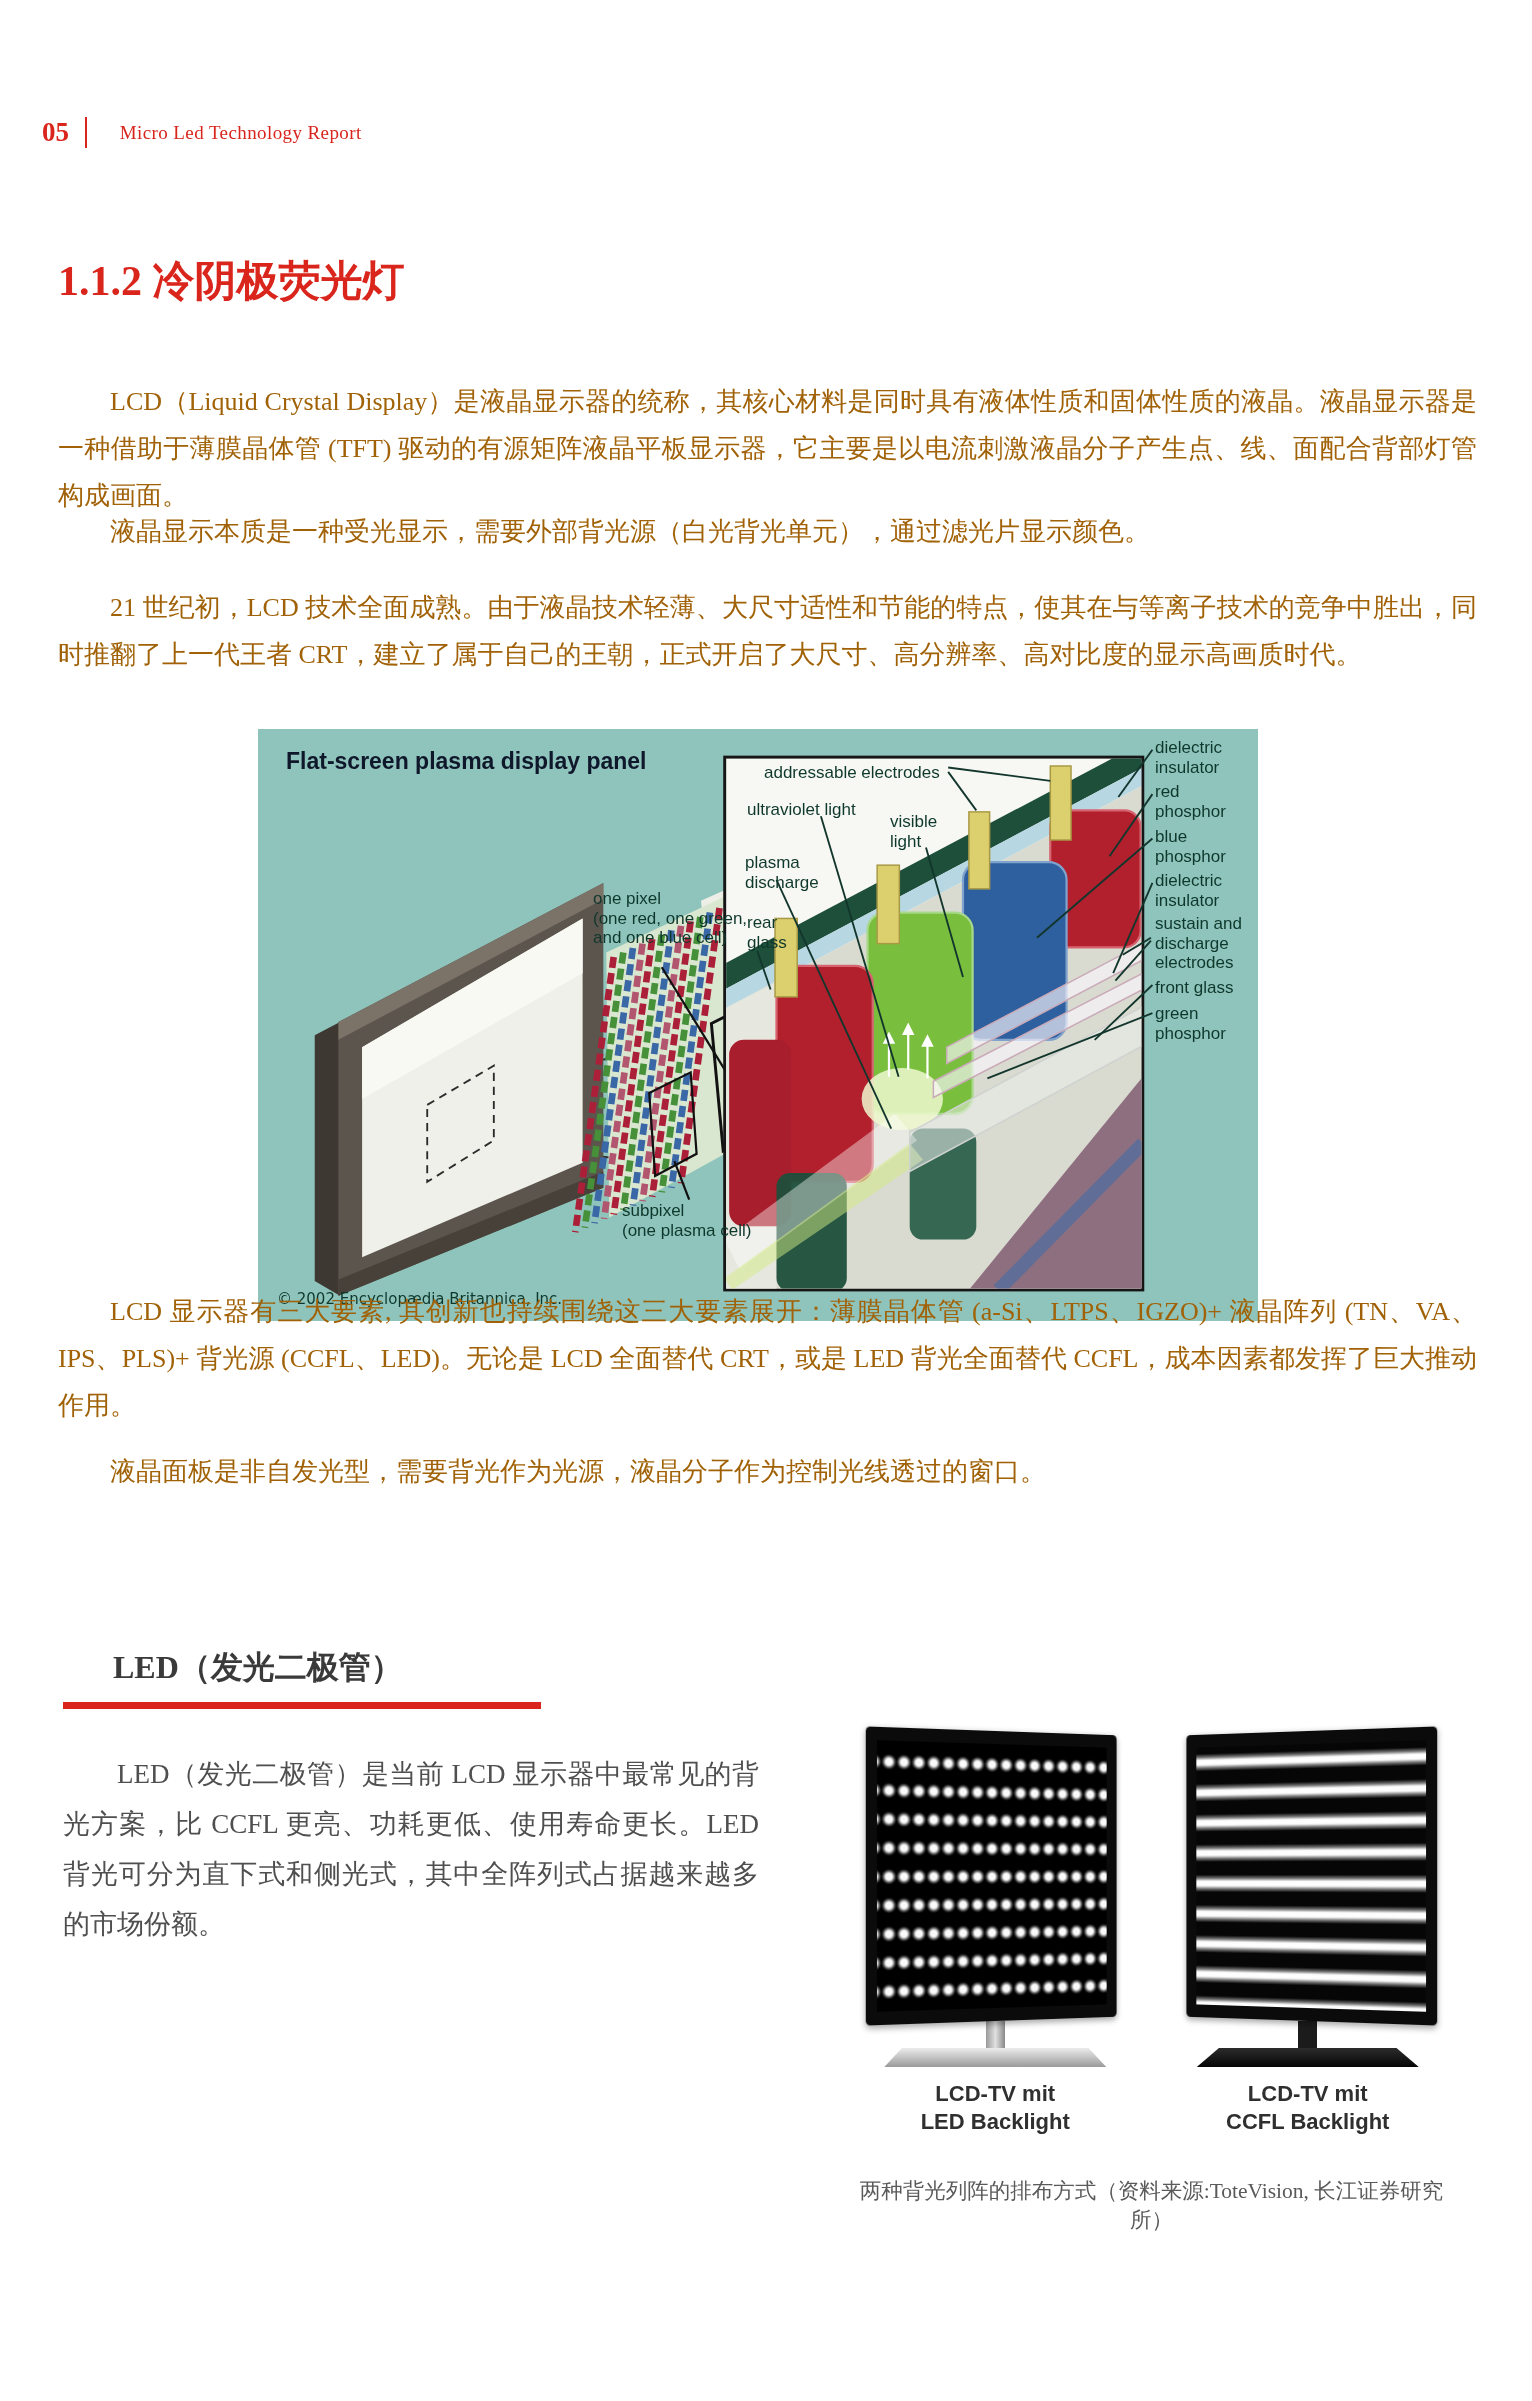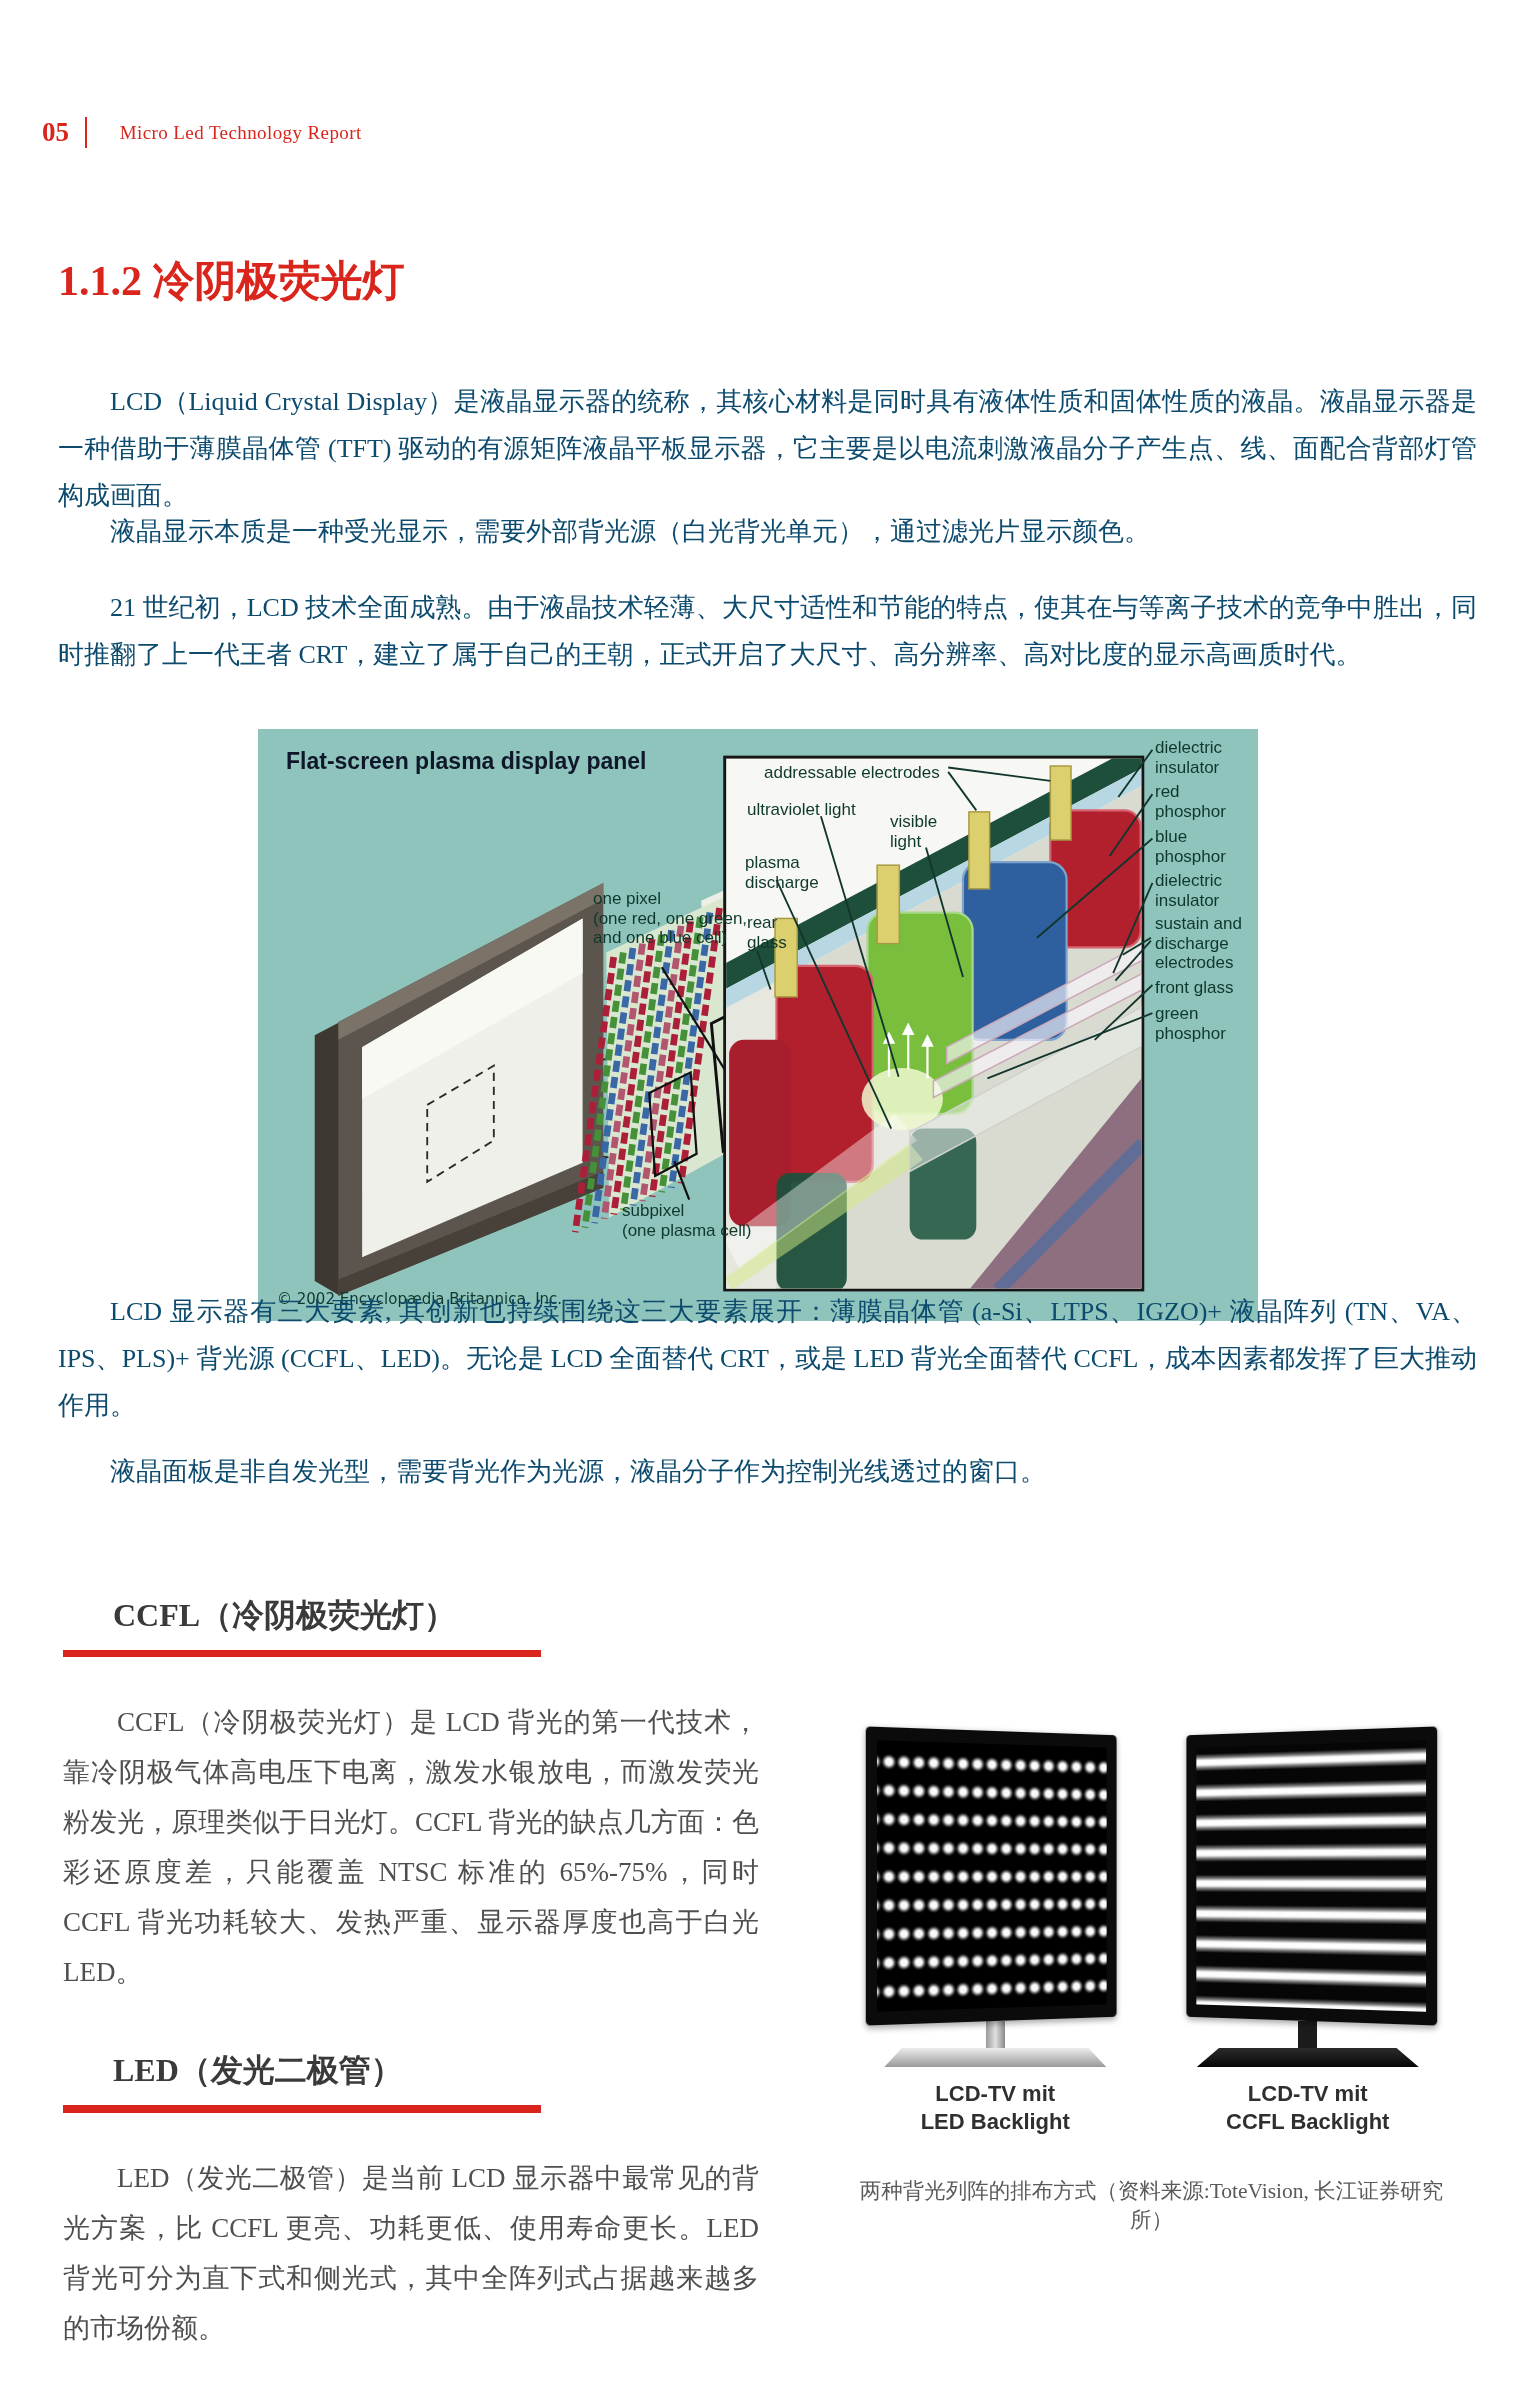--- a/index.html
+++ b/index.html
@@ -17,21 +17,21 @@
   .page-header .num { font-size:27px; font-weight:bold; }
   .page-header .bar { width:2.2px; height:31px; background:#d9251c; margin:0 16.3px; }
   .page-header .rtitle { font-size:19px; font-weight:normal; letter-spacing:0.4px;margin-left:16px; }
 
   
   .h1 { left:58px; top:253px; font-size:42px; font-weight:bold; color:#d9251c; }
 
   
   .para {
     left:58px; width:1419px;
-    font-size:26px; line-height:47px; color:#0c4a6e;
+    font-size:26px; line-height:47px; color:#a16207;
     text-align:justify; text-indent:2em;
   }
   #p1 { top:378px; } #p2 { top:508px; } #p3 { top:584px; }
   #p4 { top:1288px; } #p5 { top:1448px; }
 
   
   .diagram { left:258px; top:729px; width:1000px; height:592px; background:#8fc4bc; }
   .dg-svg { position:absolute; left:0; top:0; width:1000px; height:592px; }
   .dg-title { position:absolute; left:28px; top:19px; font-family:"Liberation Sans",sans-serif;
               font-weight:bold; font-size:23px; color:#0f172a; }
@@ -238,25 +238,20 @@
   <div class="dg-label dg-right" id="rl-5">front glass</div>
   <div class="dg-label dg-right" id="rl-6">green
 phosphor</div>
   <div class="dg-copy">© 2002 Encyclopædia Britannica, Inc.</div>
 </div>
 
 <p class="abs para" id="p4">LCD 显示器有三大要素, 其创新也持续围绕这三大要素展开：薄膜晶体管 (a-Si、LTPS、IGZO)+ 液晶阵列 (TN、VA、IPS、PLS)+ 背光源 (CCFL、LED)。无论是 LCD 全面替代 CRT，或是 LED 背光全面替代 CCFL，成本因素都发挥了巨大推动作用。</p>
 <p class="abs para" id="p5">液晶面板是非自发光型，需要背光作为光源，液晶分子作为控制光线透过的窗口。</p>
 
 <div class="abs leftcol">
-  <div>
-    <div class="sec-head">CCFL（冷阴极荧光灯）</div>
-    <div class="sec-rule"></div>
-    <p class="sec-body">CCFL（冷阴极荧光灯）是 LCD 背光的第一代技术，靠冷阴极气体高电压下电离，激发水银放电，而激发荧光粉发光，原理类似于日光灯。CCFL 背光的缺点几方面：色彩还原度差，只能覆盖 NTSC 标准的 65%-75%，同时 CCFL 背光功耗较大、发热严重、显示器厚度也高于白光 LED。</p>
-  </div>
   <div class="led-block">
     <div class="sec-head">LED（发光二极管）</div>
     <div class="sec-rule"></div>
     <p class="sec-body">LED（发光二极管）是当前 LCD 显示器中最常见的背光方案，比 CCFL 更亮、功耗更低、使用寿命更长。LED 背光可分为直下式和侧光式，其中全阵列式占据越来越多的市场份额。</p>
   </div>
 </div>
 
 <div class="abs rightcol">
   <div class="tvs">
     <div class="tv tv-led">

